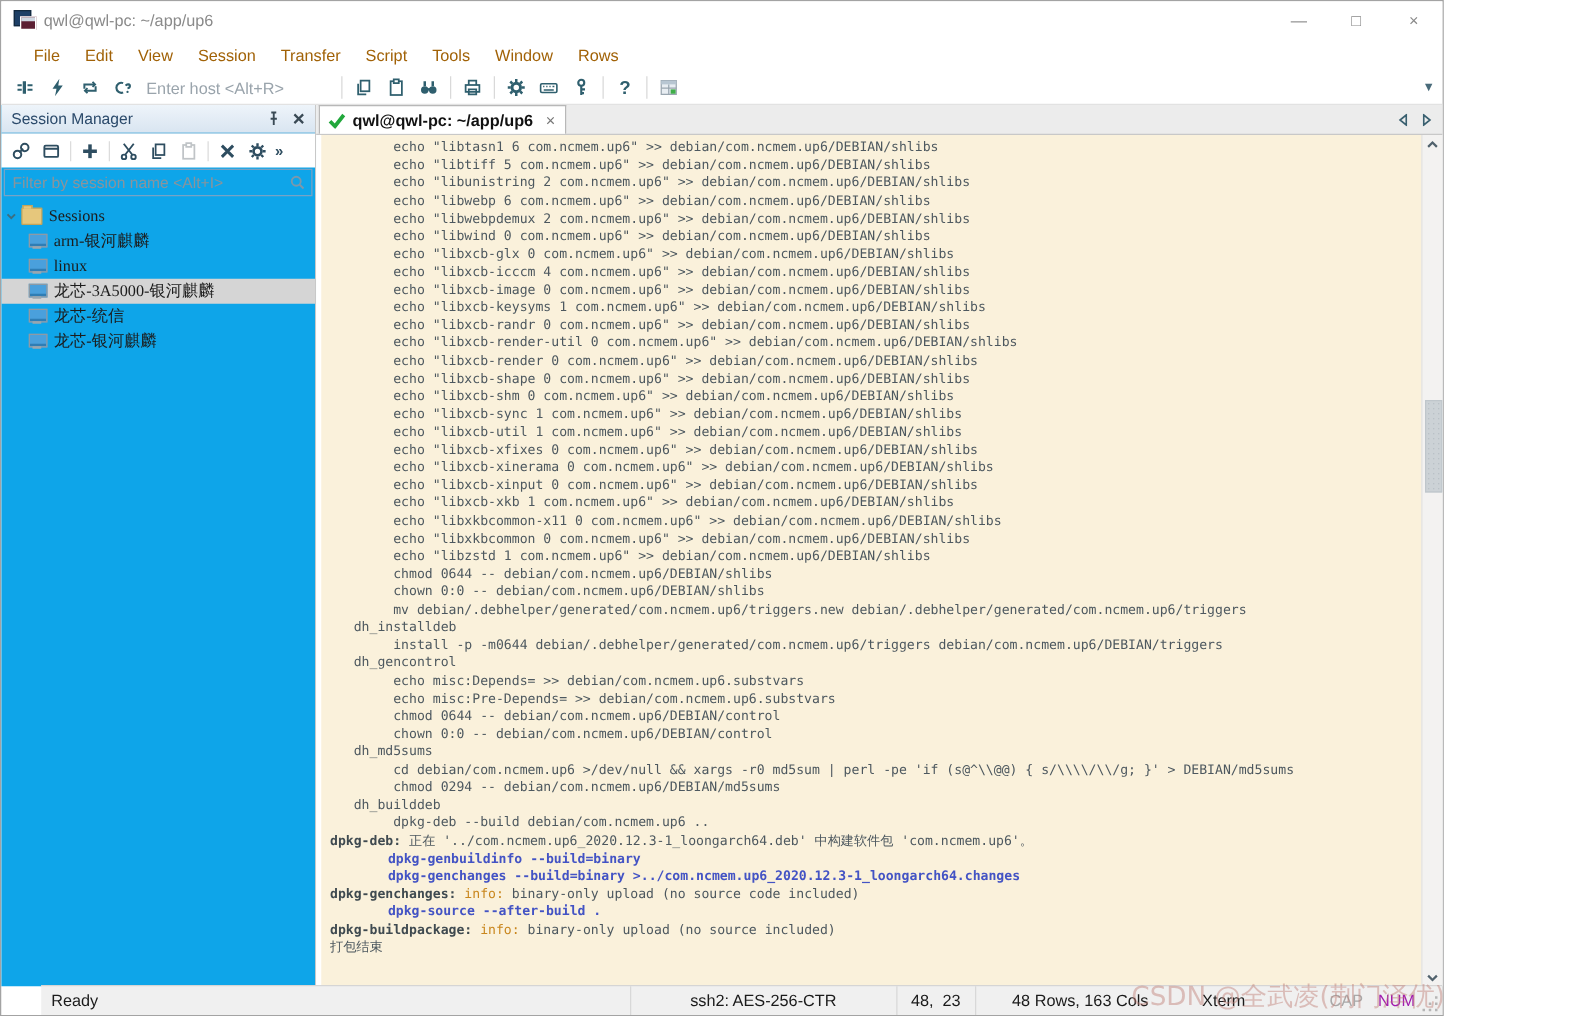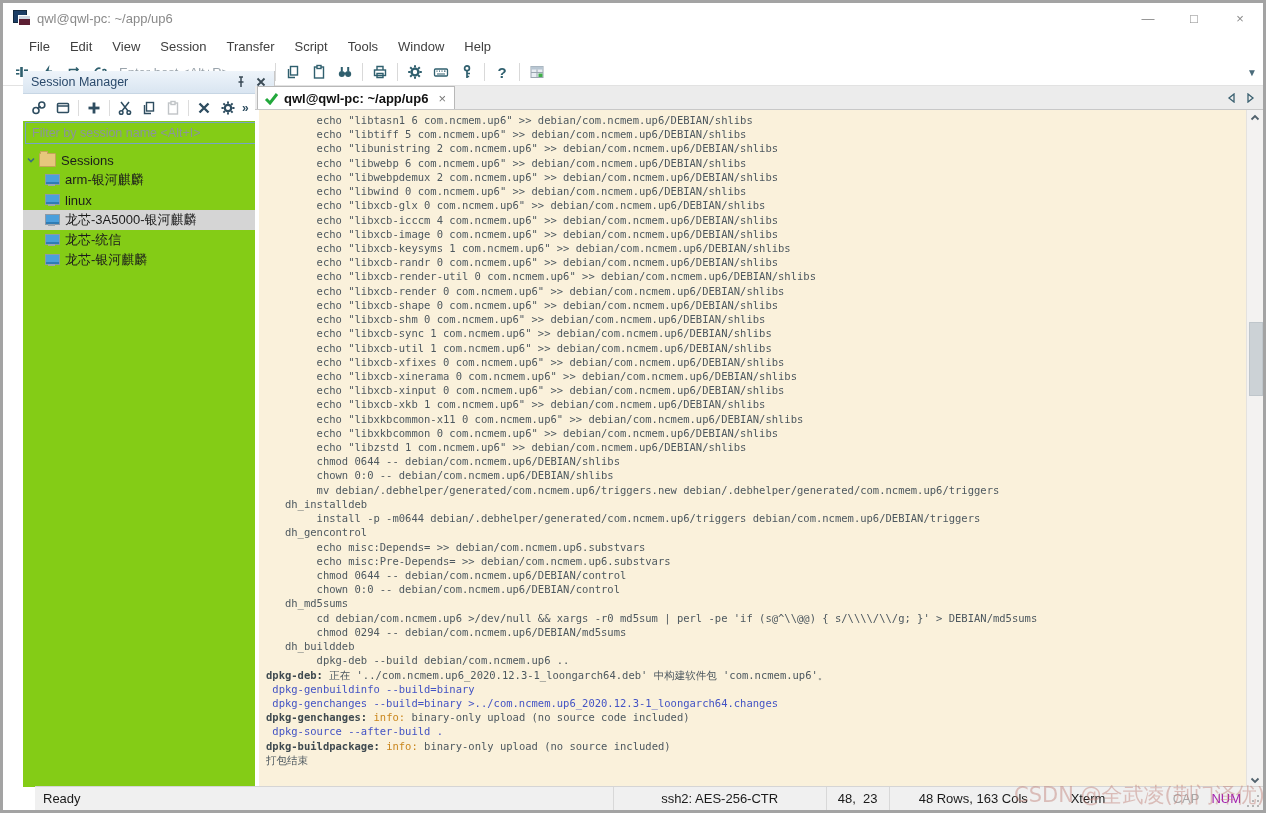--- a/index.html
+++ b/index.html
@@ -1,54 +1,54 @@
 <!DOCTYPE html>
 <html><head>
 <meta charset="utf-8">
 <style>
   html,body{margin:0;padding:0;background:#fff;}
-  .window{position:relative;width:1266px;height:813px;box-sizing:border-box;
-    border:3px solid #a3a3a3;background:#fff;overflow:hidden;
+  .window{position:relative;width:1155px;height:813px;box-sizing:border-box;
+    border:1px solid #a3a3a3;background:#fff;overflow:hidden;
     font-family:"Liberation Sans",sans-serif;color:#222;}
   
   .titlebar{position:absolute;top:0;left:0;right:0;height:30px;display:flex;align-items:center;background:#fff;}
   .app-icon{width:18px;height:16px;margin:0 6px 0 10px;position:relative;}
   .app-icon .w1{position:absolute;left:0;top:0;width:12px;height:11px;background:#1d3f66;border:1px solid #12293f;}
   .app-icon .w2{position:absolute;left:5px;top:5px;width:11px;height:9px;background:#5c1f33;border:1px solid #fff;}
   .app-icon .w2 i{display:block;height:3px;background:#cfd8e2;}
   .title-text{font-size:13px;color:#8a8a8a;}
   .win-controls{margin-left:auto;display:flex;}
   .win-btn{width:46px;height:30px;display:flex;align-items:center;justify-content:center;color:#8a8a8a;font-size:13px;}
   
   .menubar{position:absolute;top:30px;left:0;right:0;height:26px;display:flex;align-items:center;padding-left:16px;background:#fff;font-size:13px;}
-  .menu-item{padding:4px 10px;color:#404040;}
+  .menu-item{padding:4px 10px;color:#a16207;}
   
   .toolbar{position:absolute;top:56px;left:0;right:0;height:26px;display:flex;align-items:center;background:#fff;border-bottom:1px solid #e2e2e2;padding-left:6px;}
   .tb-btn{width:26px;height:22px;display:flex;align-items:center;justify-content:center;}
   .tb-sep{width:1px;height:18px;background:#d9d9d9;margin:0 4px;}
   .host-input{width:150px;height:20px;border:none;outline:none;font-size:13px;color:#333;background:transparent;margin-left:4px;}
   .host-input::placeholder{color:#9aa4ac;}
   .tb-more{margin-left:auto;margin-right:6px;color:#4a6b7a;font-size:10px;}
   svg.ico{display:block;}
   .help-q{font-weight:bold;font-size:15px;color:#2f5f6e;}
   
-  .sidebar{position:absolute;top:68px;left:0;width:251px;bottom:23px;background:#84cc16;border-right:1px solid #c8c8c8;display:flex;flex-direction:column;margin-left:20px;}
+  .sidebar{position:absolute;top:83px;left:0;width:251px;bottom:23px;background:#0ea5e9;border-right:1px solid #c8c8c8;display:flex;flex-direction:column;}
   .sm-header{height:22px;background:linear-gradient(#eef4fa,#d9e5f1);display:flex;align-items:center;padding:0 4px 0 8px;border-bottom:1px solid #c7d6e4;}
   .sm-title{font-size:12.5px;color:#2b4a6b;}
   .sm-hbtn{margin-left:auto;display:flex;gap:2px;}
   .sm-hbtn .hb{width:18px;height:18px;display:flex;align-items:center;justify-content:center;}
   .sm-toolbar{height:27px;display:flex;align-items:center;padding-left:4px;background:#fff;}
   .sm-tbtn{width:24px;height:22px;display:flex;align-items:center;justify-content:center;}
   .sm-sep{width:1px;height:16px;background:#dcdcdc;margin:0 3px;}
   .sm-more{color:#2e4d60;font-weight:bold;font-size:12px;margin-left:2px;}
   .filter-box{margin:1px 2px 2px 2px;height:20px;border:1px solid #76a3c6;display:flex;align-items:center;padding:0 4px;}
   .filter-input{flex:1;border:none;outline:none;font-size:12.5px;color:#444;background:transparent;}
   .filter-input::placeholder{color:#8a949c;}
   .tree{flex:1;overflow:hidden;font-size:13px;padding-top:4px;}
-  .tree-row{height:20px;display:flex;align-items:center;}
+  .tree-row{height:20px;display:flex;align-items:center;font-family:Liberation Serif, serif;}
   .tree-row.selected{background:#d5d5d5;}
   .tw{width:16px;display:flex;justify-content:center;}
   .folder{width:15px;height:12px;background:#e6c77c;border:1px solid #c3a45a;border-radius:1px;position:relative;margin-right:5px;}
   .folder:before{content:"";position:absolute;top:-3px;left:0;width:6px;height:2px;background:#e6c77c;border:1px solid #c3a45a;border-bottom:none;}
   .monitor{width:15px;height:13px;position:relative;margin:0 5px 0 0;}
   .monitor .scr{position:absolute;left:0;top:0;width:13px;height:9px;border:1px solid #8d9aa5;background:#4aa0dc;box-shadow:inset 0 -2px 0 #2f7db4;}
   .monitor .std{position:absolute;left:3px;top:10px;width:7px;height:2px;background:#9aa6af;}
   .tree-label{color:#1c1c1c;}
   .tree-indent{width:22px;}
   
@@ -57,21 +57,21 @@
   .tab{height:22px;background:#fff;border:1px solid #b8b8b8;border-bottom:none;display:flex;align-items:center;padding:0 8px 0 6px;margin-left:2px;font-size:13px;font-weight:bold;color:#111;}
   .tab .close-x{margin-left:10px;color:#777;font-weight:normal;font-size:13px;}
   .tab-nav{margin-left:auto;display:flex;align-items:center;gap:10px;padding-right:8px;height:100%;}
   
   .termwrap{flex:1;position:relative;background:#fff;}
   .terminal{position:absolute;left:4px;top:0;right:16px;bottom:0;background:#faf1db;
     font-family:"DejaVu Sans Mono","Liberation Mono",monospace;font-size:10.5px;line-height:14.22px;
     color:#4d585f;padding:3px 0 0 7px;overflow:hidden;}
   .tline{white-space:pre;}
   .seg-d{font-weight:bold;color:#3f4a50;}
-  .seg-u{font-weight:normal;color:#4353c4;}
+  .seg-u{font-weight:bold;color:#4353c4;margin-left:40px;}
   .seg-o{color:#c9861d;}
   .scrollbar{position:absolute;right:0;top:0;bottom:0;width:16px;background:#f3f2f1;border-left:1px solid #e4e2df;}
   .sb-arrow{position:absolute;left:0;width:16px;height:15px;display:flex;align-items:center;justify-content:center;}
   .sb-up{top:0;} .sb-down{bottom:0;}
   .sb-thumb{position:absolute;left:2px;width:12px;top:212px;height:72px;background:#ccd2d6;
     background-image:radial-gradient(#aab4ba 18%,transparent 19%);background-size:4px 4px;border:1px solid #bfc6cb;}
   
   .statusbar{position:absolute;left:0;right:0;bottom:0;height:23px;background:#f0f0f0;border-top:1px solid #d5d5d5;
     display:flex;align-items:center;font-size:13px;color:#1a1a1a;margin-left:32px;}
   .sb-ready{padding-left:8px;flex:1;}
@@ -108,21 +108,21 @@
 
   <div class="menubar" id="menubar">
       <span class="menu-item">File</span>
       <span class="menu-item">Edit</span>
       <span class="menu-item">View</span>
       <span class="menu-item">Session</span>
       <span class="menu-item">Transfer</span>
       <span class="menu-item">Script</span>
       <span class="menu-item">Tools</span>
       <span class="menu-item">Window</span>
-      <span class="menu-item">Help</span>
+      <span class="menu-item">Rows</span>
     </div>
 
   <div class="toolbar">
     <div class="tb-btn">
       <svg class="ico" width="16" height="16" viewBox="0 0 16 16">
           <rect x="6.2" y="3" width="2.6" height="10" fill="#2f5f6e"></rect>
           <rect x="2" y="5.4" width="3.4" height="1.6" fill="#2f5f6e"></rect>
           <rect x="2" y="9" width="3.4" height="1.6" fill="#2f5f6e"></rect>
           <rect x="10" y="5.4" width="4" height="1.6" fill="#2f5f6e"></rect>
           <rect x="10" y="9" width="4" height="1.6" fill="#2f5f6e"></rect>

